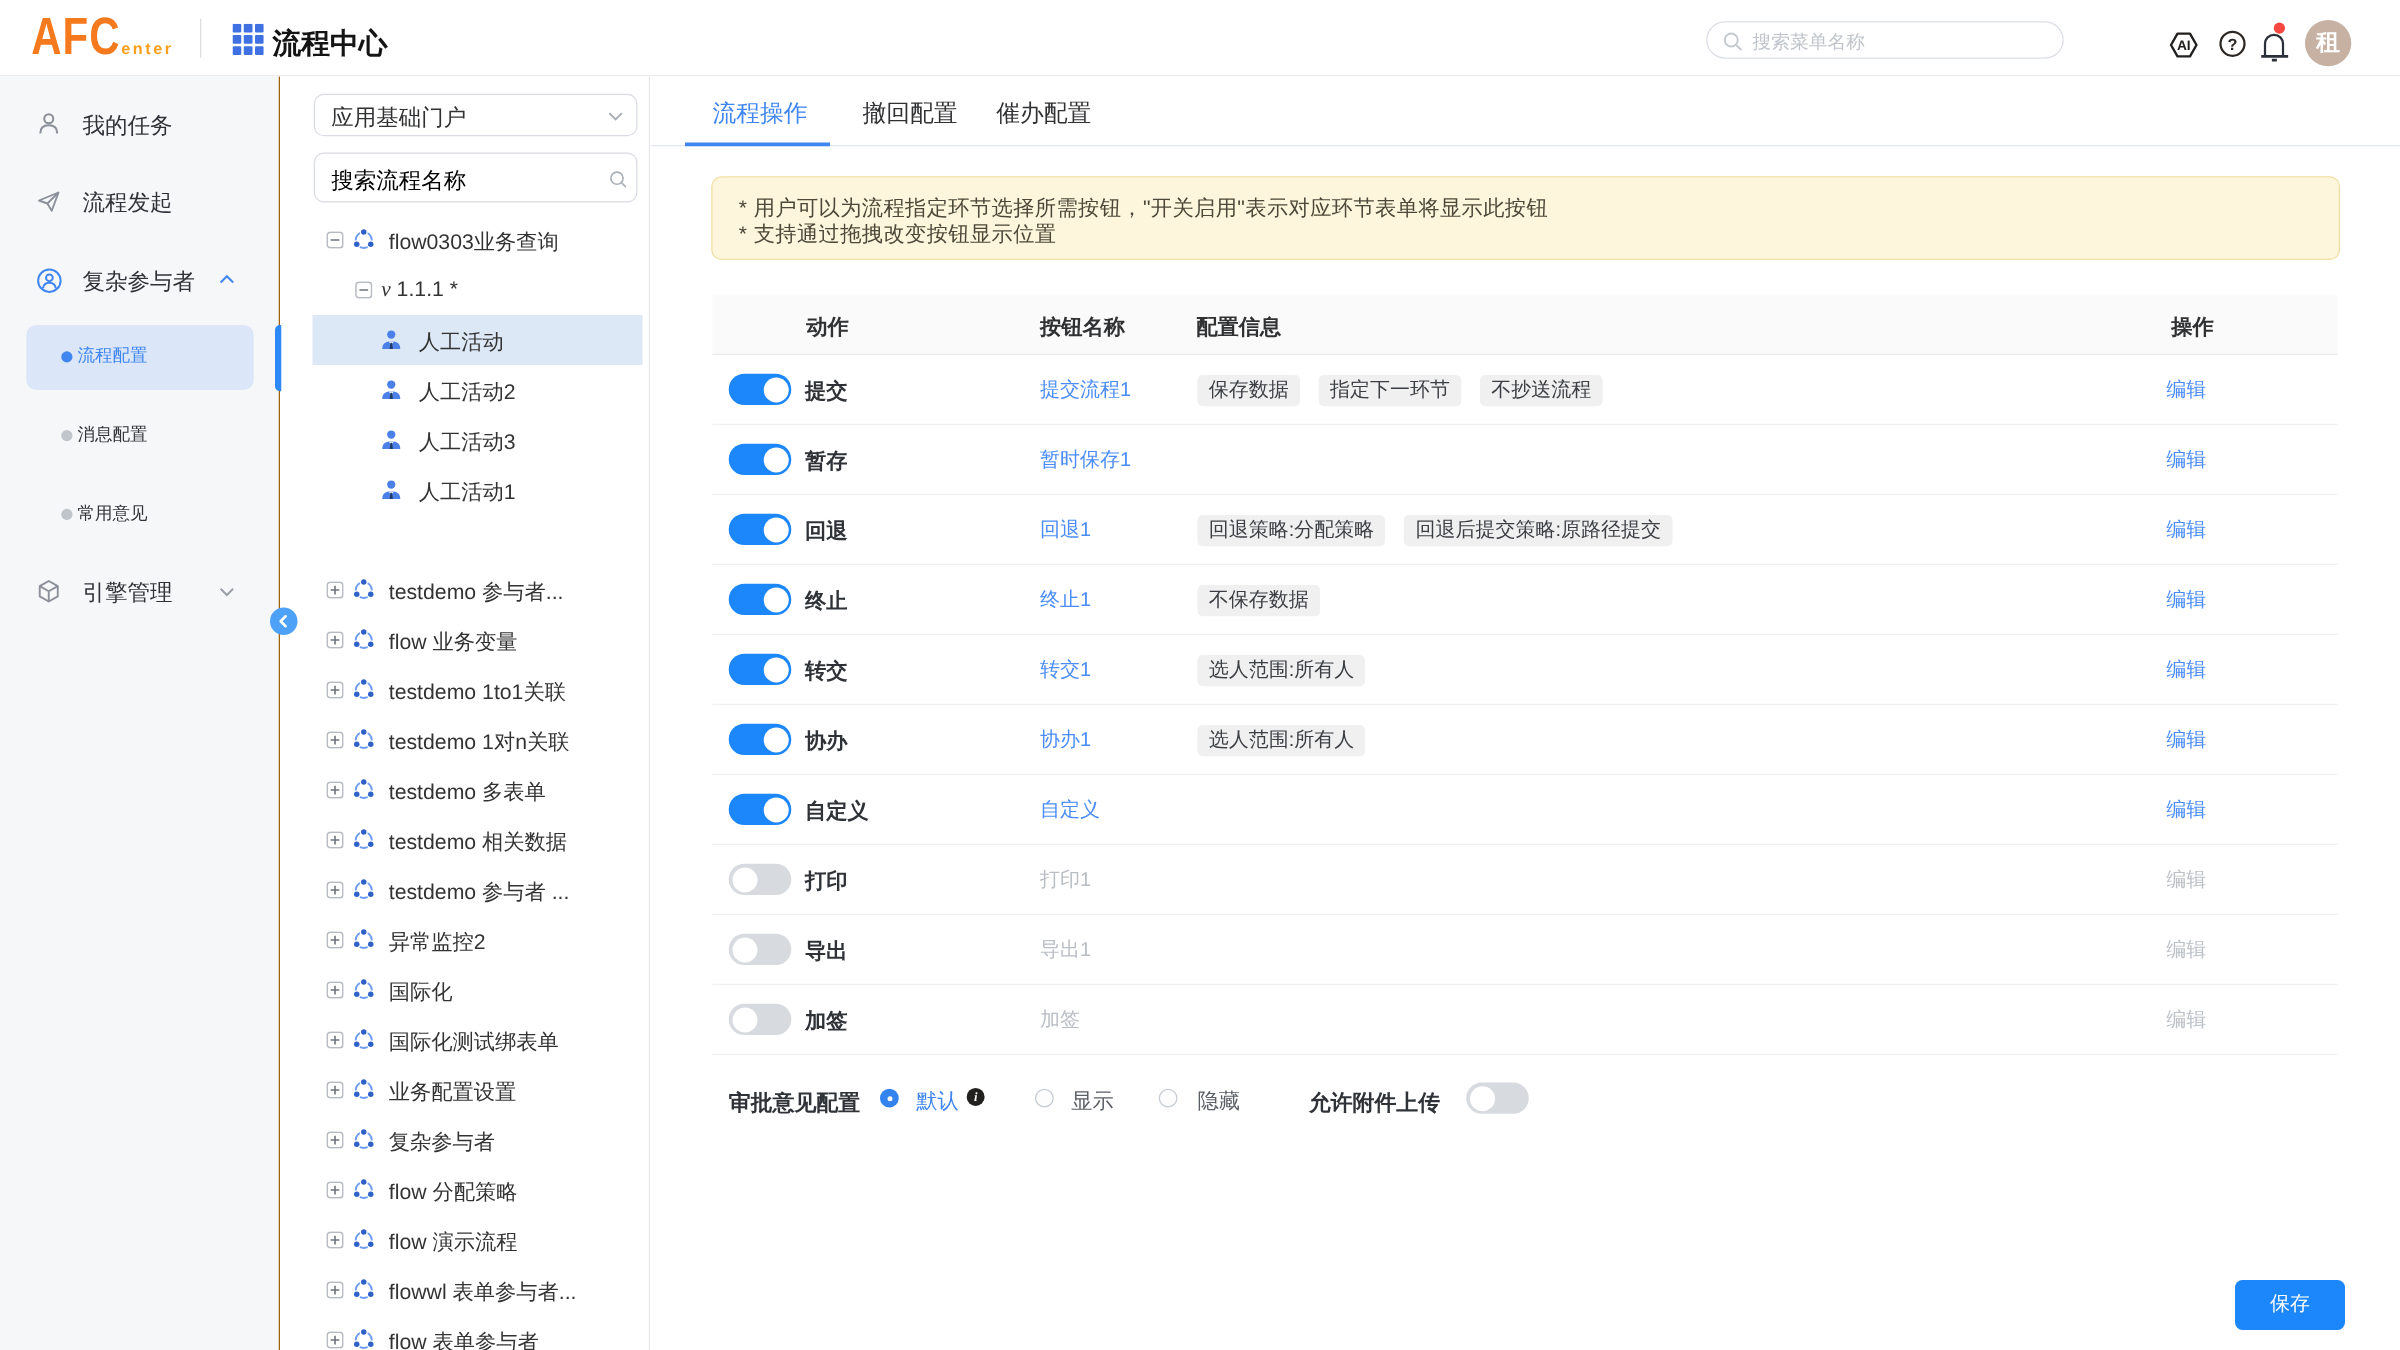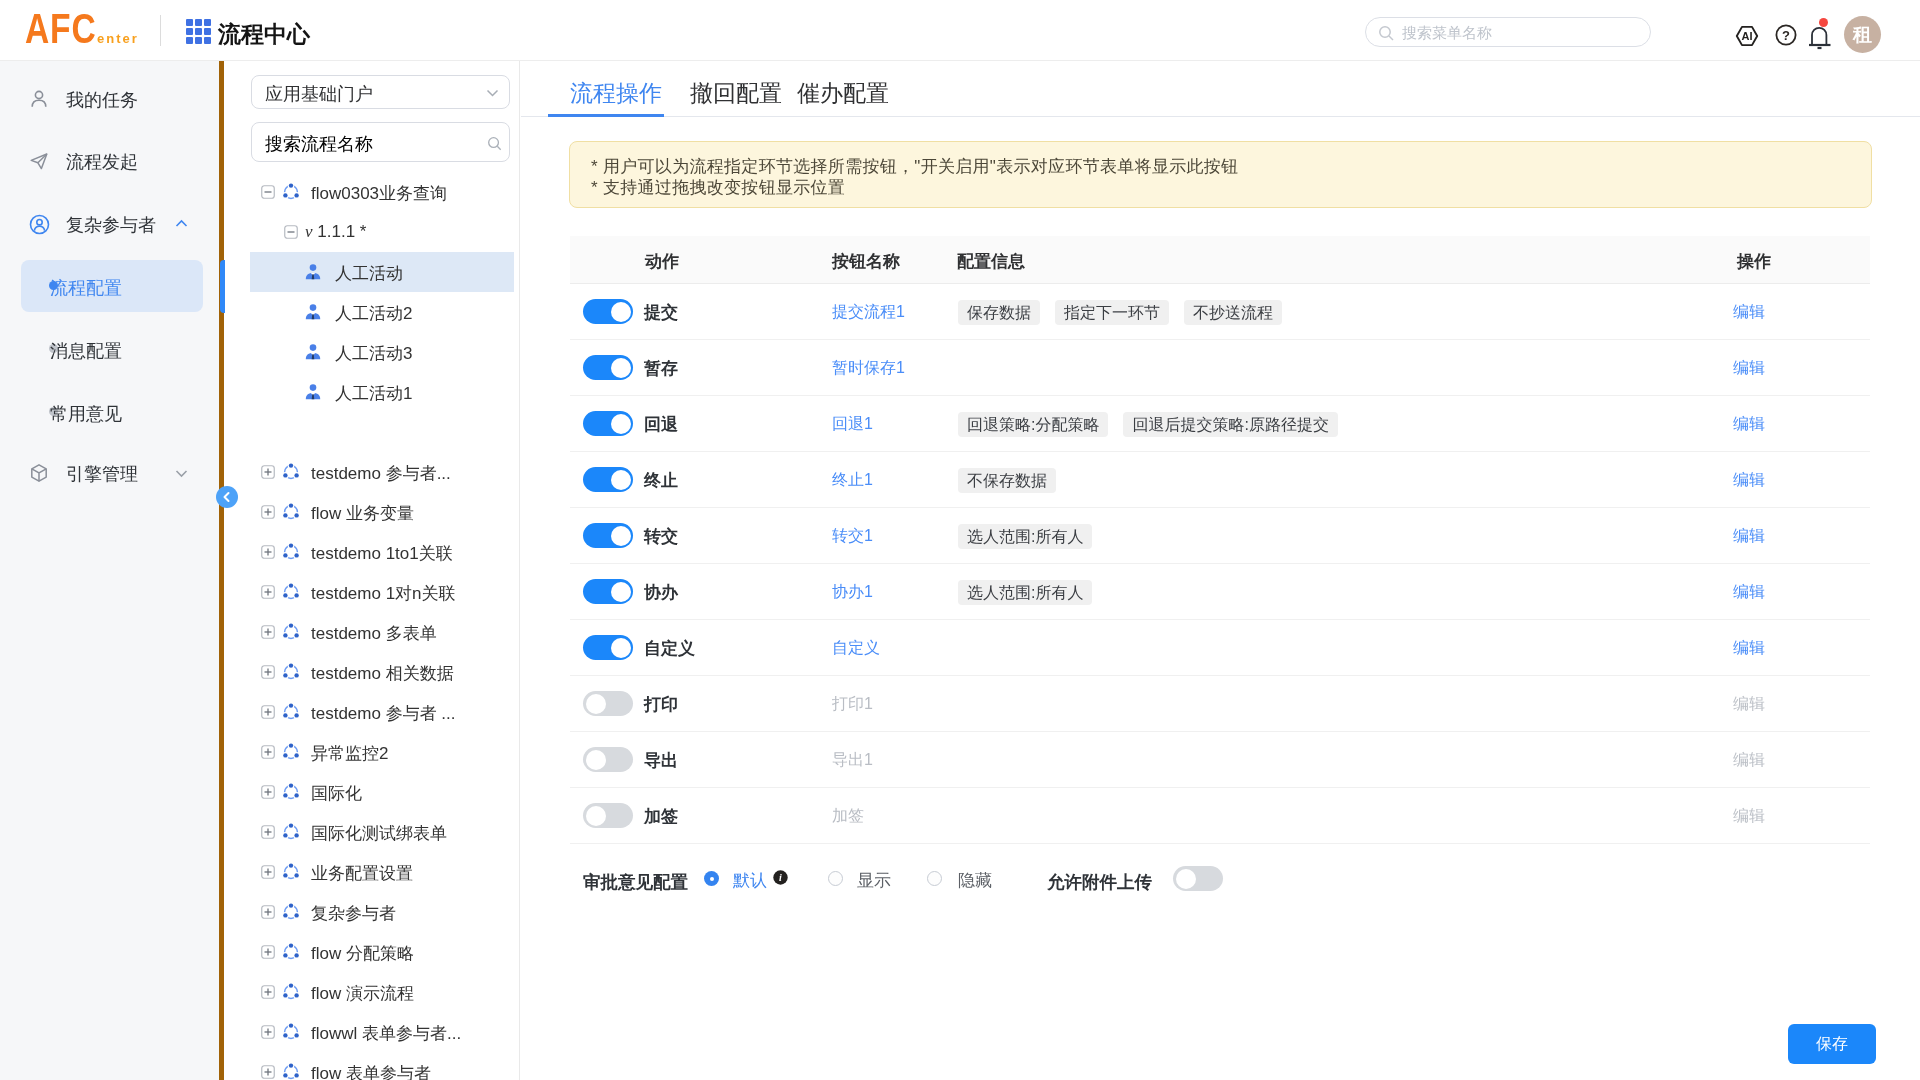--- a/index.html
+++ b/index.html
@@ -15,46 +15,46 @@
 #logo-enter { position:absolute; left:97px; top:31px; font-size:13px; font-weight:bold;
   color:#f8a01e; letter-spacing:2px; }
 #hdr-divider { position:absolute; left:160px; top:15px; width:1px; height:31px; background:#dcdcdc; }
 #hdr-title { position:absolute; left:218px; top:19px; font-size:23px; font-weight:bold; color:#141414; }
 #hdr-search { position:absolute; left:1365px; top:17px; width:286px; height:30px;
   border:1px solid #dcdfe6; border-radius:16px; }
 #hdr-search span { position:absolute; left:36px; top:6px; font-size:15px; color:#bfc4cc; }
 
 
 #sidebar { position:absolute; left:0; top:61px; width:224px; height:1019px; background:#f6f7f9;
-  border-right:5px solid #a16207; }
+  border-right:1px solid #a16207; }
 .m-item { position:absolute; left:0; width:224px; height:40px; }
 .m-item .txt { position:absolute; left:66px; top:9px; font-size:18px; color:#2f3338; }
 .m-item svg.ic { position:absolute; left:29px; top:10px; }
 .sub-sel { position:absolute; left:21px; top:199px; width:182px; height:52px;
   background:#dbe7f8; border-radius:8px; }
 .sub-dot { position:absolute; left:49px; width:9px; height:9px; border-radius:5px; background:#c0c4cb; }
-.sub-txt { position:absolute; left:50px; font-size:18px; color:#2f3338; }
+.sub-txt { position:absolute; left:62px; font-size:14px; color:#2f3338; }
 #side-bar-blue { position:absolute; left:219.5px; top:260px; width:5px; height:53px;
   background:#2f88f8; border-radius:4px 0 0 4px; z-index:11;}
 #collapse-btn { position:absolute; left:216px; top:486px; width:22px; height:22px; border-radius:50%;
   background:#4da2f8; z-index:12; color:#fff; font-size:13px; text-align:center; line-height:21px; font-weight:bold;}
 
 
 #tree { position:absolute; left:224px; top:61px; width:296px; height:1019px; background:#fff;
   border-right:1px solid #e9e9e9; overflow:hidden; }
 .tbox { position:absolute; left:27px; width:259px; height:34px; border:1px solid #d9dce3;
   border-radius:8px; background:#fff; }
 .tbox .ph { position:absolute; left:13px; top:6px; font-size:18px; }
 .trow { position:absolute; left:0; width:296px; height:40px; }
 .trow .lbl { position:absolute; top:10px; font-size:17px; color:#333; white-space:nowrap; }
 .t-sel { position:absolute; left:26px; width:264px; height:40px; background:#dde8f6; }
 
 
 #main { position:absolute; left:521px; top:61px; width:1399px; height:1019px; background:#fff; }
-.tab { position:absolute; top:17px; font-size:23px; color:#303133; }
+.tab { position:absolute; top:17px; font-size:19px; color:#303133; }
 #tabline { position:absolute; left:0; top:55px; width:1399px; height:1px; background:#e4e7ed; }
 #tabsel { position:absolute; left:27px; top:53px; width:116px; height:3px; background:#3f86f0; }
 #alert { position:absolute; left:48px; top:80px; width:1303px; height:67px; background:#fdf6dd;
   border:1px solid #f0dfa3; border-radius:8px; }
 #alert div { position:absolute; left:21px; font-size:17px; letter-spacing:0.3px; color:#4c4738; }
 
 
 #thead { position:absolute; left:49px; top:175px; width:1300px; height:48px; background:#fafafa; }
 .th { position:absolute; top:14px; font-size:17px; color:#303133; font-weight:700; }
 .row { position:absolute; left:49px; width:1300px; height:56px; border-bottom:1px solid #f0f0f0; }

